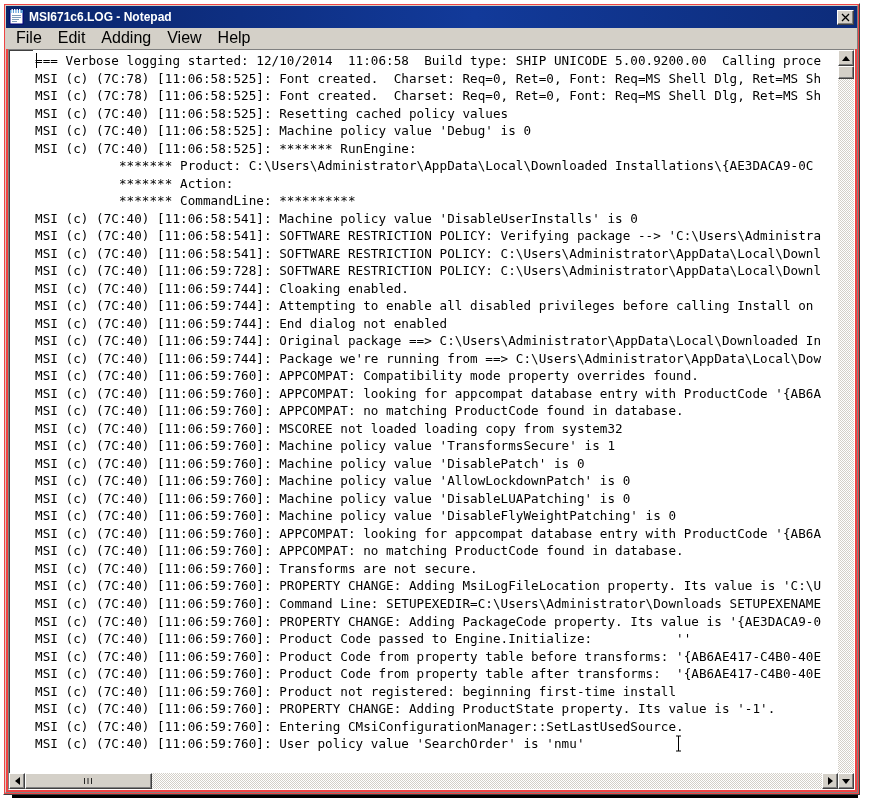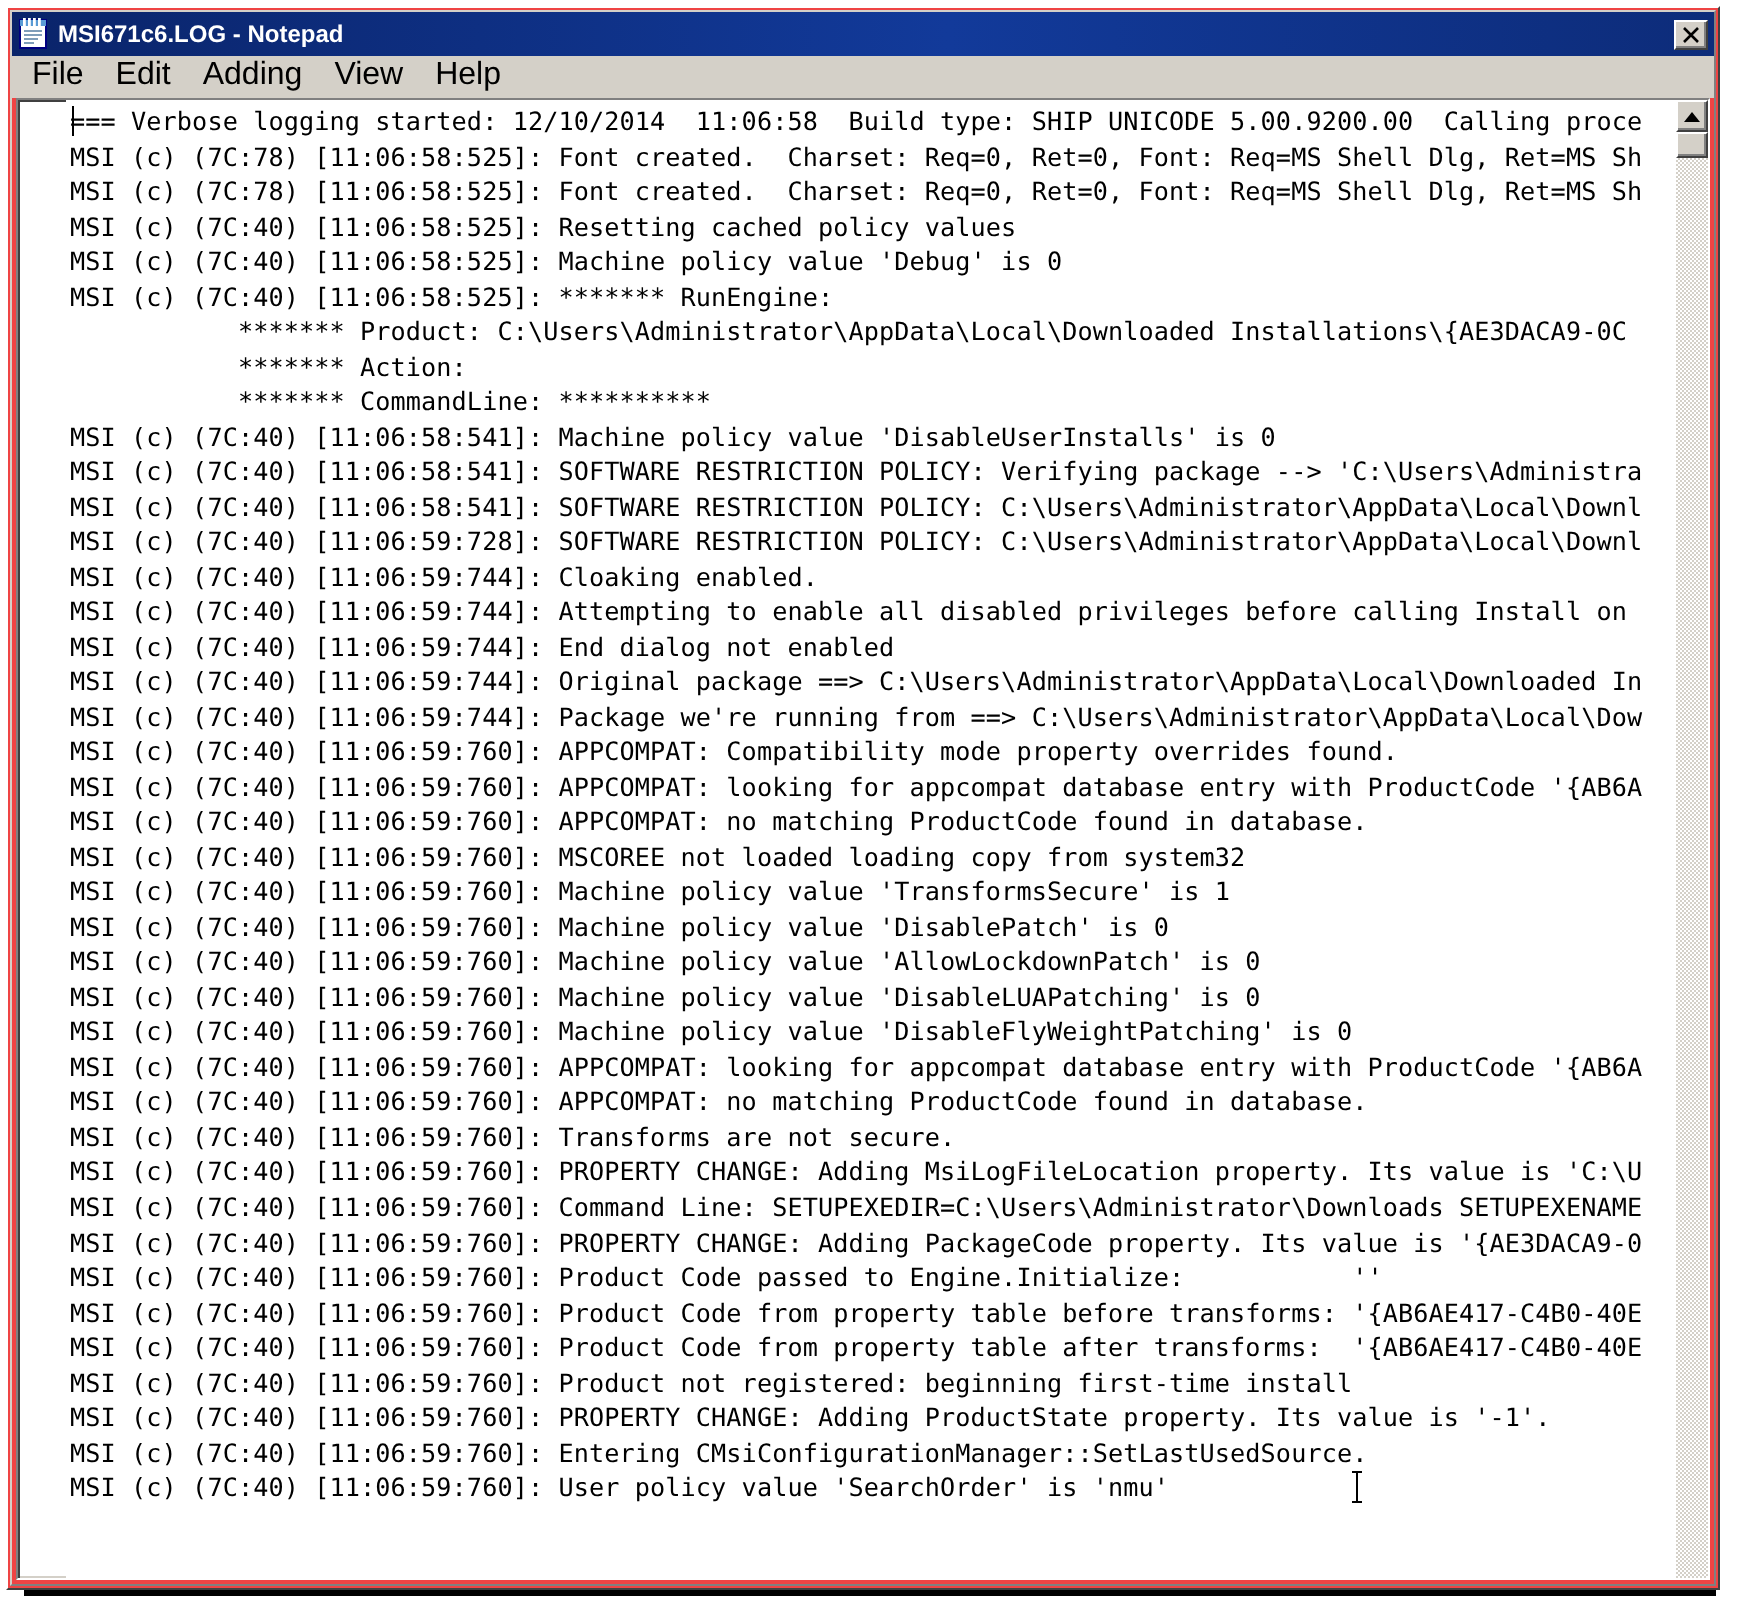--- a/index.html
+++ b/index.html
@@ -298,16 +298,33 @@
         </div>
 
         <div class="sb-track-v">
           <div class="sb-btn">
             <div class="arrow arr-up"></div>
           </div>
           <div class="sb-thumb sb-thumb-v"></div>
         </div>
       </div>
 
+      <div id="hbar-row">
+        <div class="sb-track-h" style="flex:1;">
+          <div class="sb-btn">
+            <div class="arrow arr-left"></div>
+          </div>
+          <div class="sb-thumb sb-thumb-h">
+            <span class="grip-h">III</span>
+          </div>
+          <div style="flex:1;"></div>
+          <div class="sb-btn">
+            <div class="arrow arr-right"></div>
+          </div>
+        </div>
+        <div class="sb-btn">
+          <div class="arrow arr-down"></div>
+        </div>
+      </div>
 
     </div>
   </div>
 </div>
 
 </body></html>

